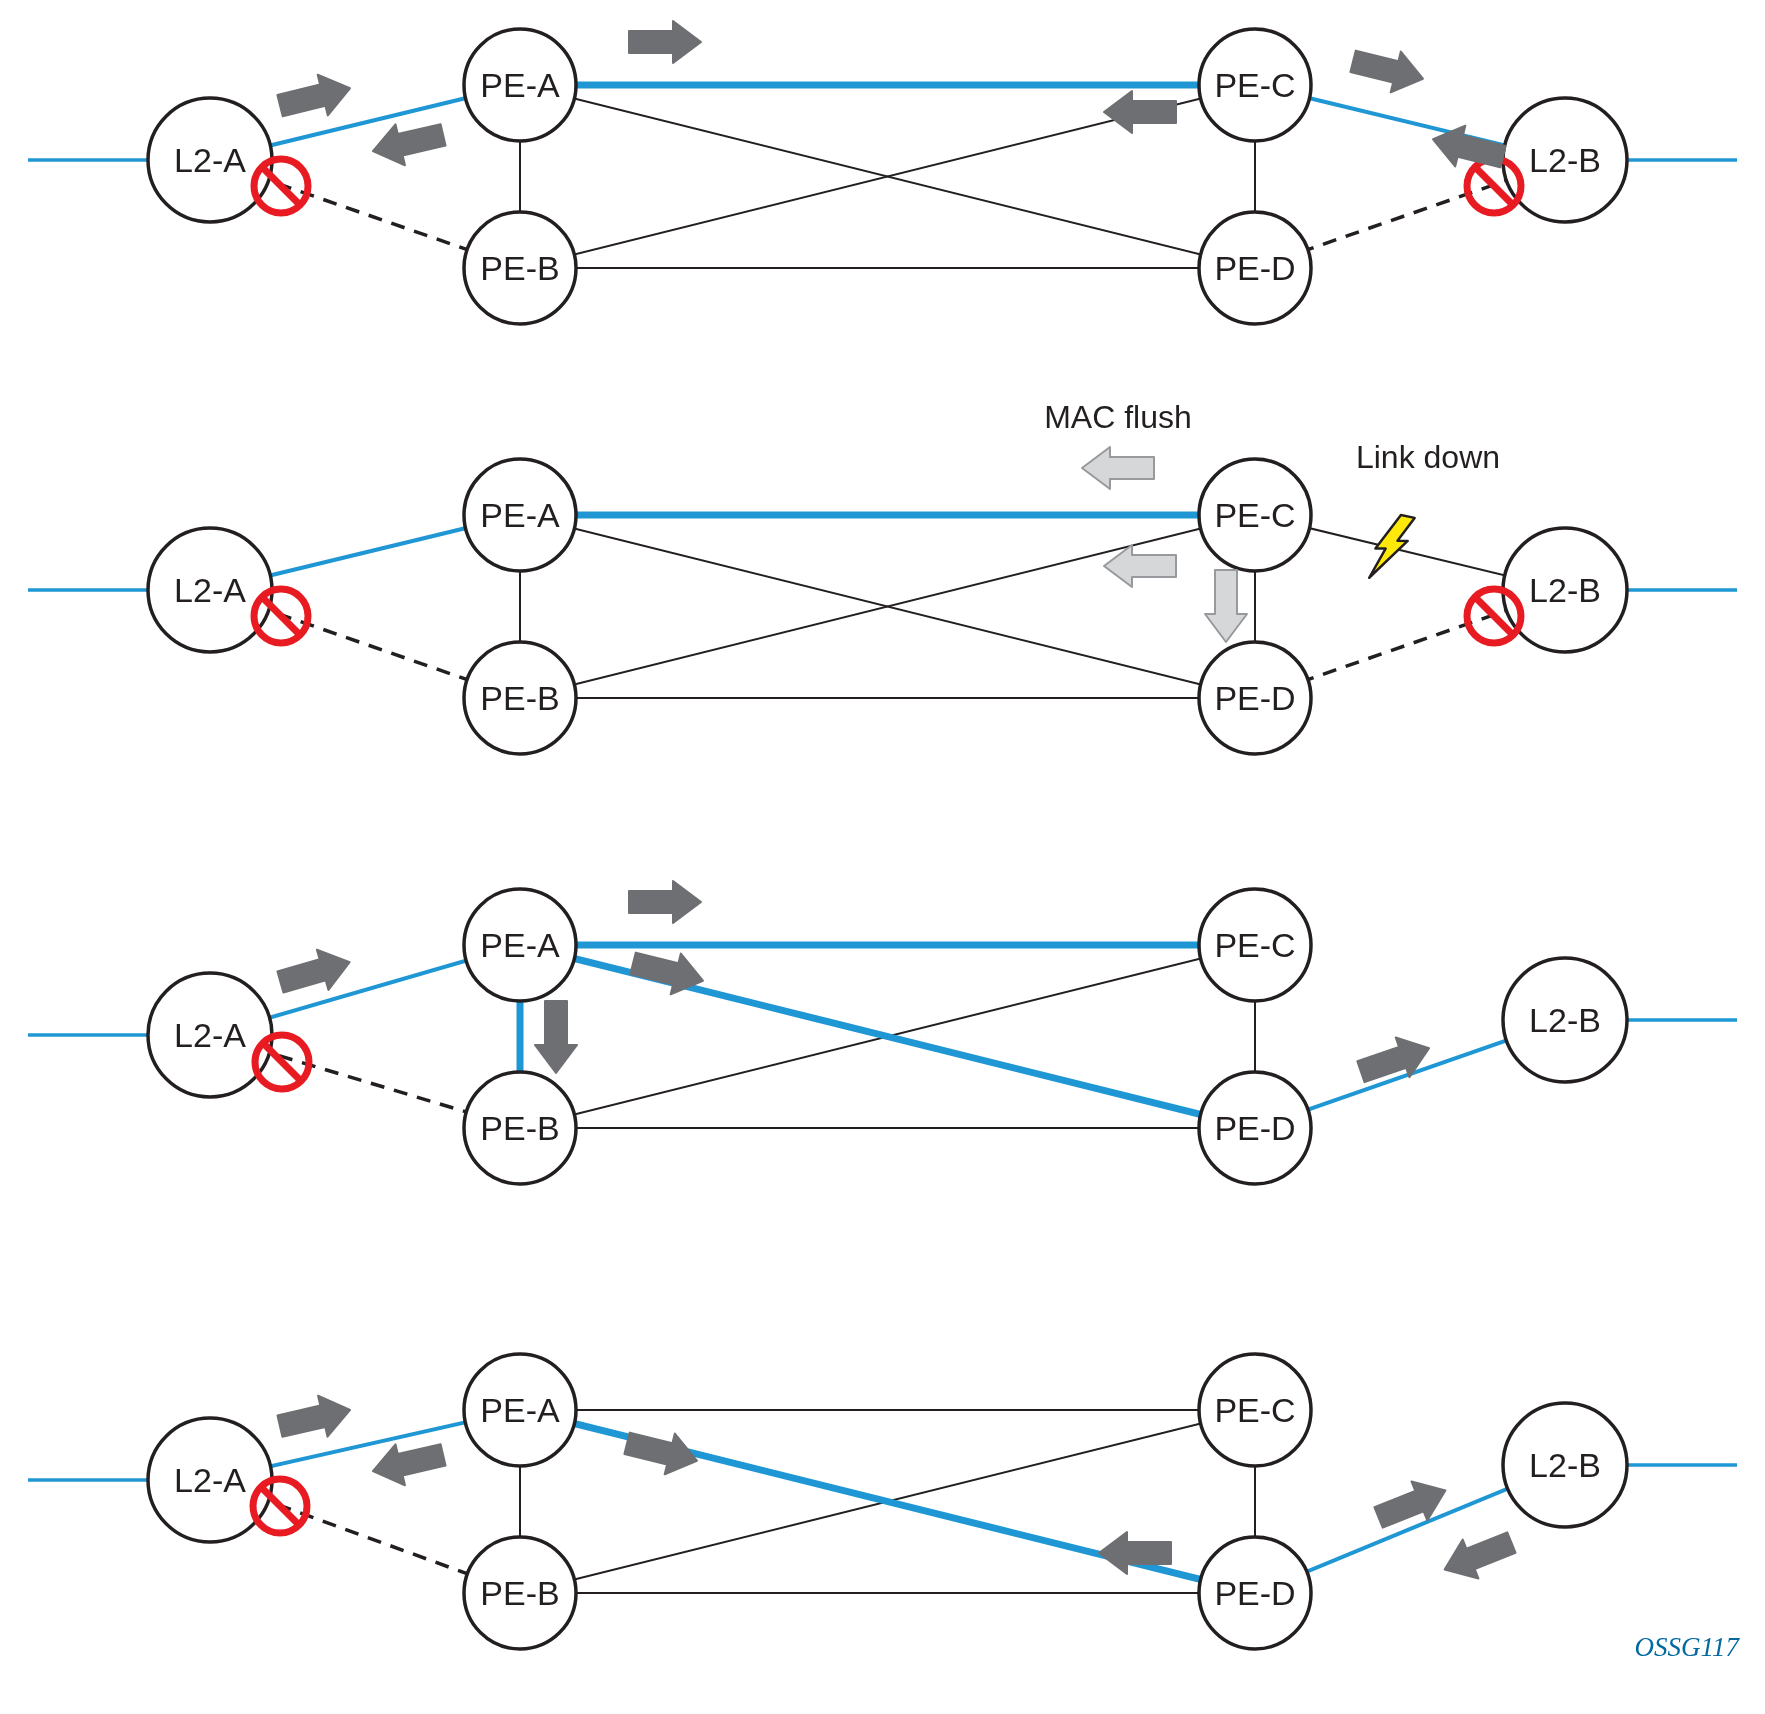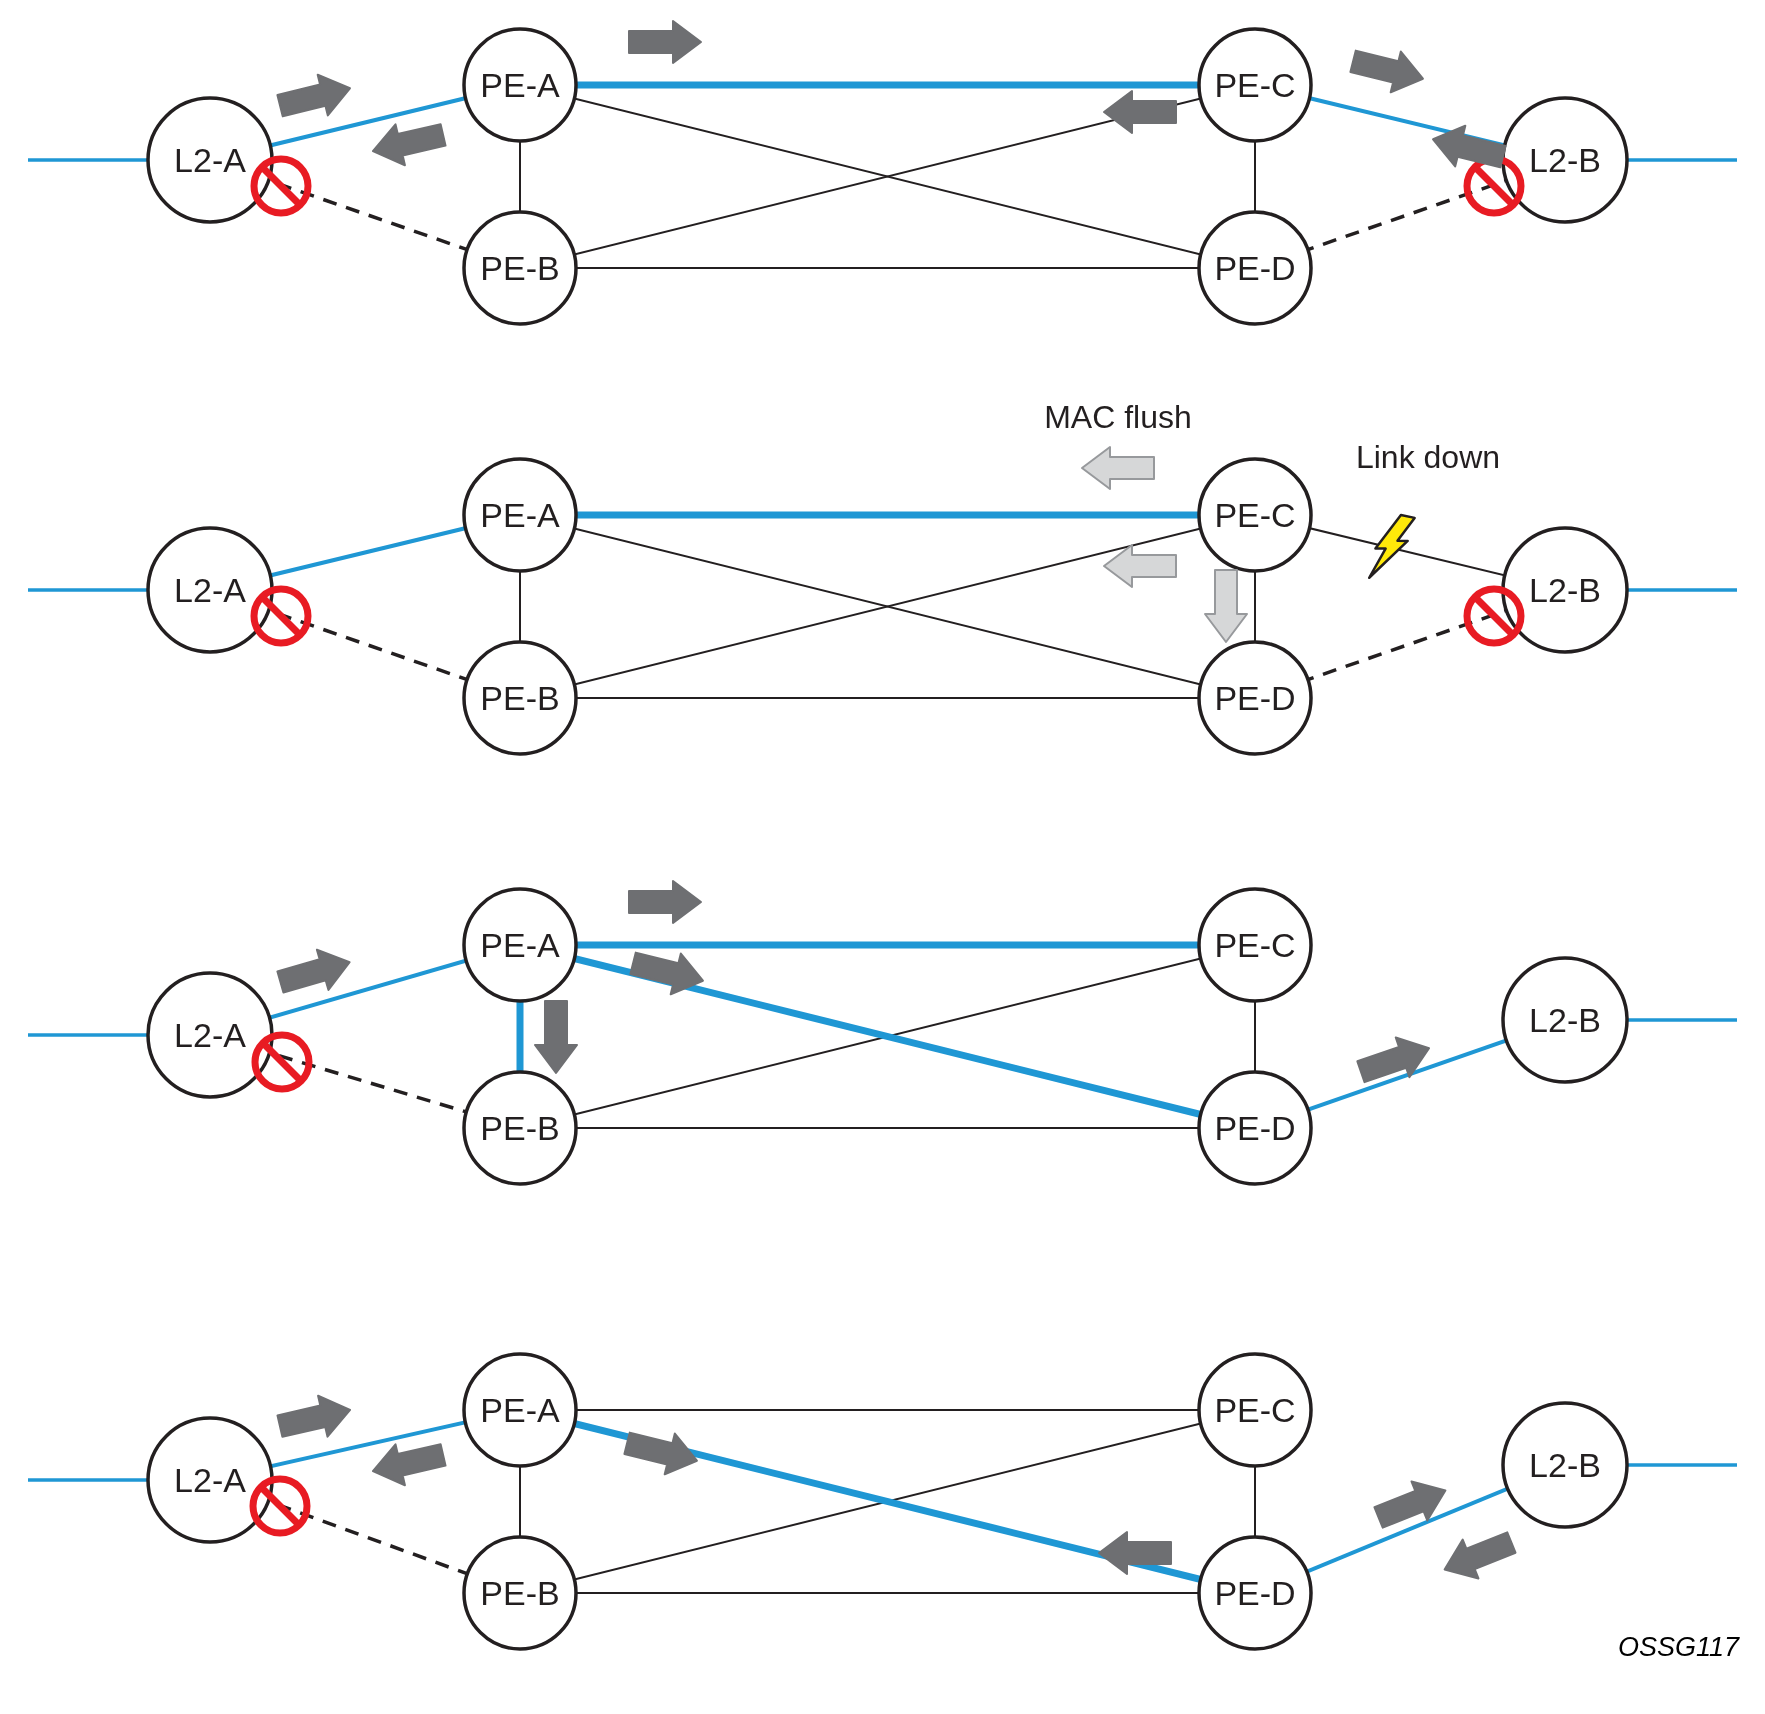--- a/index.html
+++ b/index.html
@@ -4,24 +4,24 @@
 <style>
   html,body{margin:0;padding:0;background:#ffffff;}
   body{width:1765px;height:1714px;position:relative;font-family:"Liberation Sans",sans-serif;}
   #diagram-wrap{position:absolute;left:0;top:0;width:1765px;height:1714px;}
   svg{display:block;}
   svg text{font-family:"Liberation Sans",sans-serif;}
   .caption{
     position:absolute;
     right:26px;
     top:1632px;
-    font-family:Liberation Sans, sans-serif;
+    font-family:Liberation Serif, serif;
     font-style:italic;
     font-size:27px;
-    color:#000000;
+    color:#0369a1;
   }
 </style>
 </head>
 <body>
 
 <div id="diagram-wrap">
   <svg id="diagram-svg" width="1765" height="1714" viewBox="0 0 1765 1714" xmlns="http://www.w3.org/2000/svg">
       <g>
         <line x1="28" y1="160" x2="210" y2="160" stroke="#1f97d4" stroke-width="3.5"></line>
         <line x1="1565" y1="160" x2="1737" y2="160" stroke="#1f97d4" stroke-width="3.5"></line>

